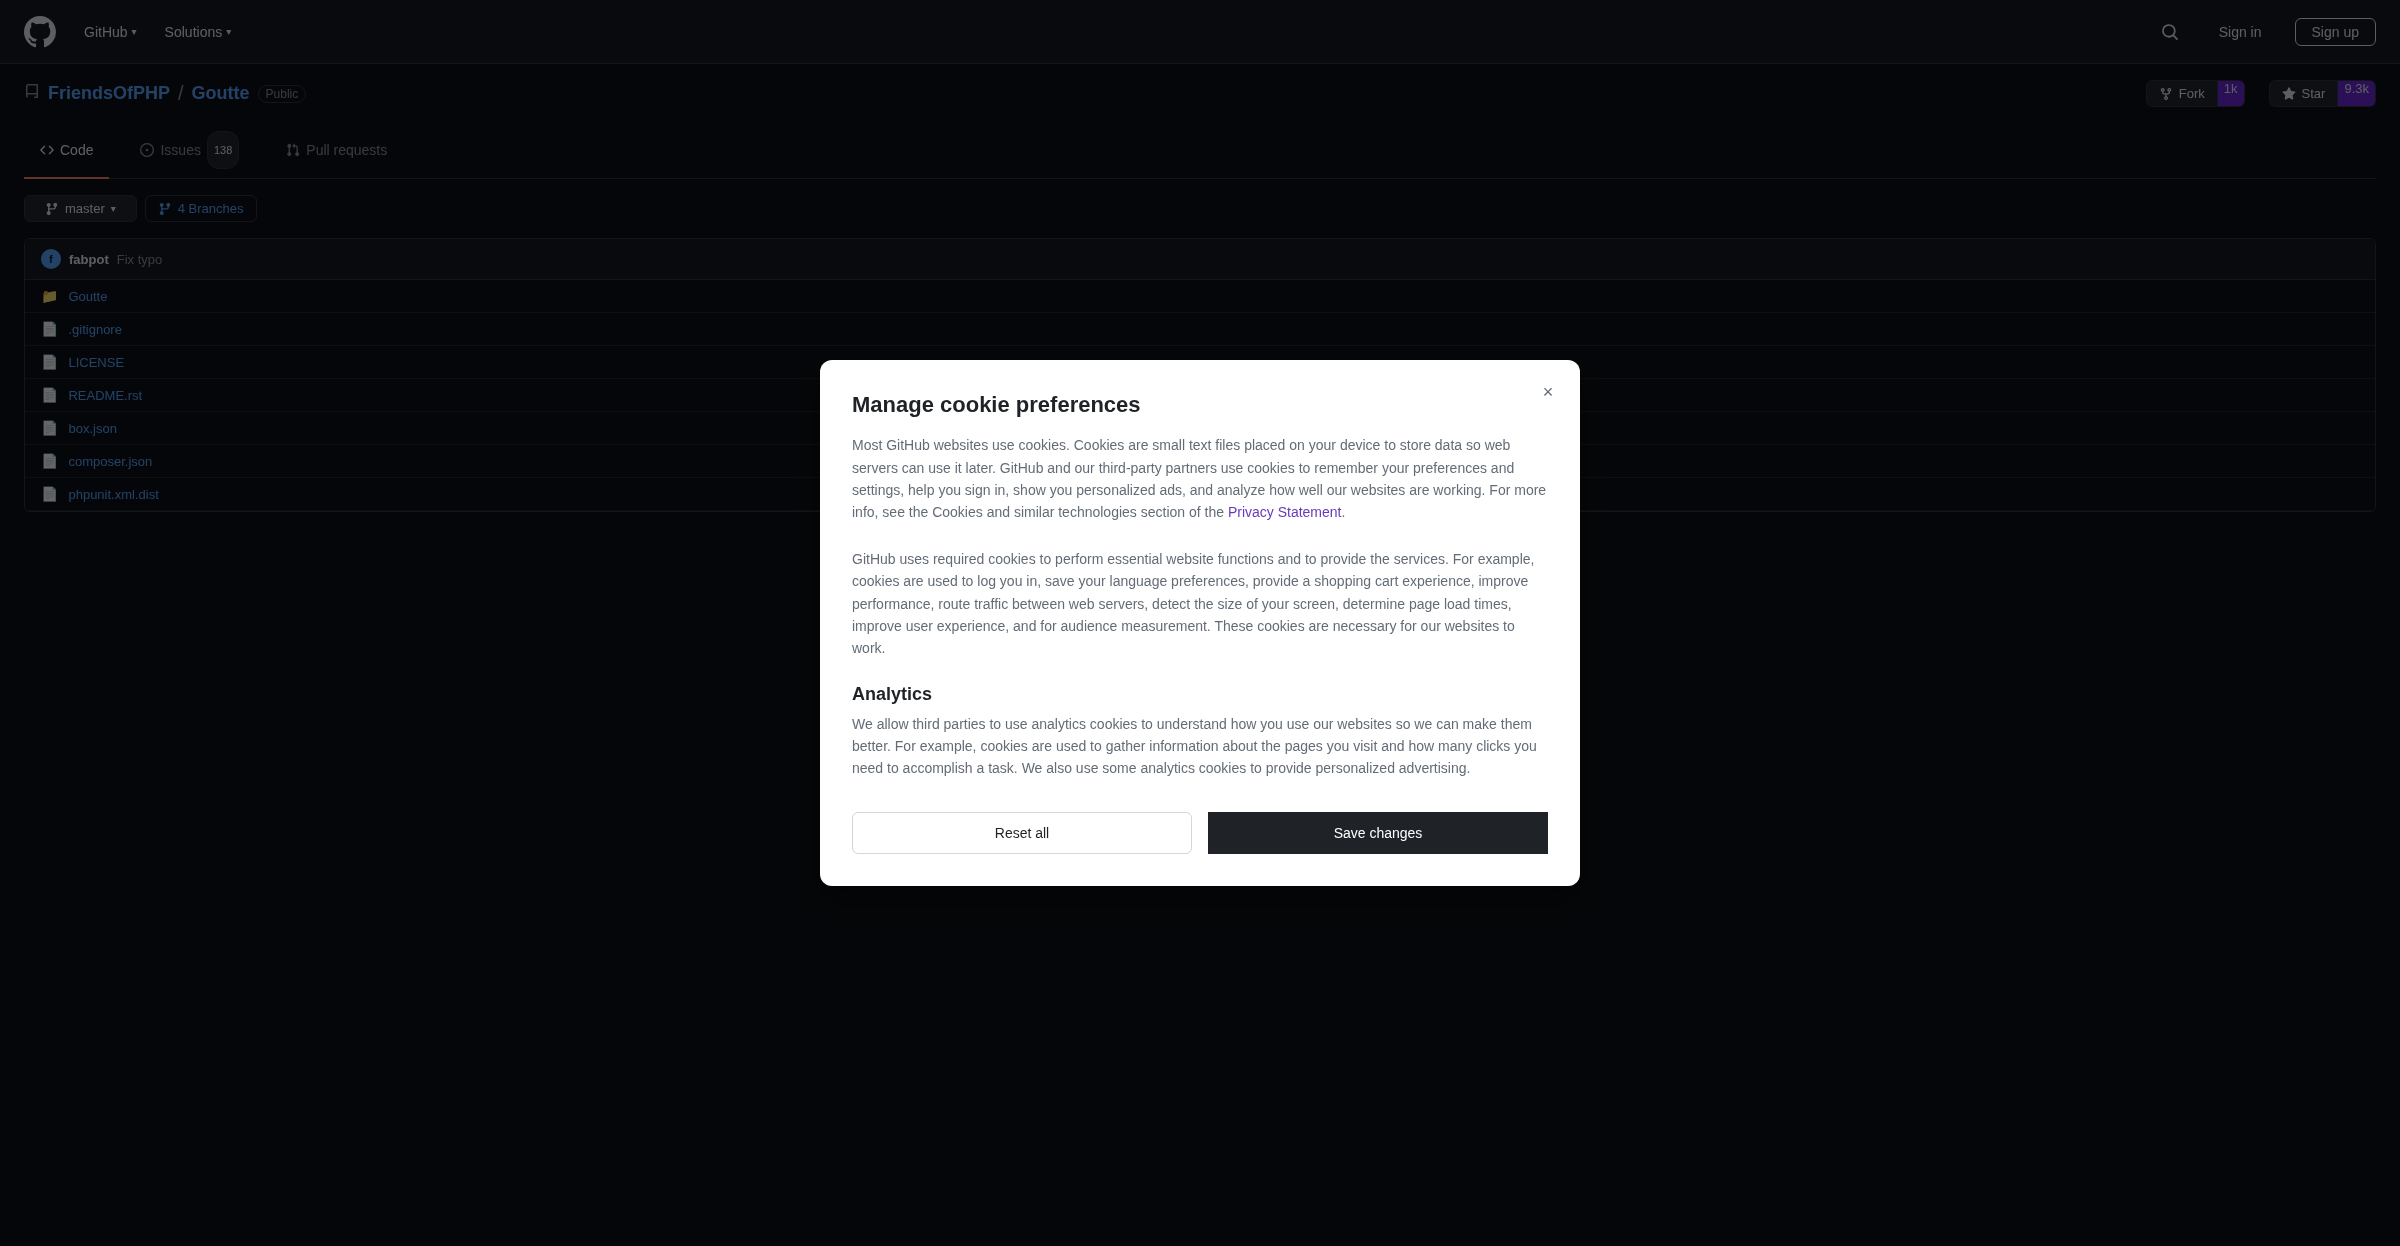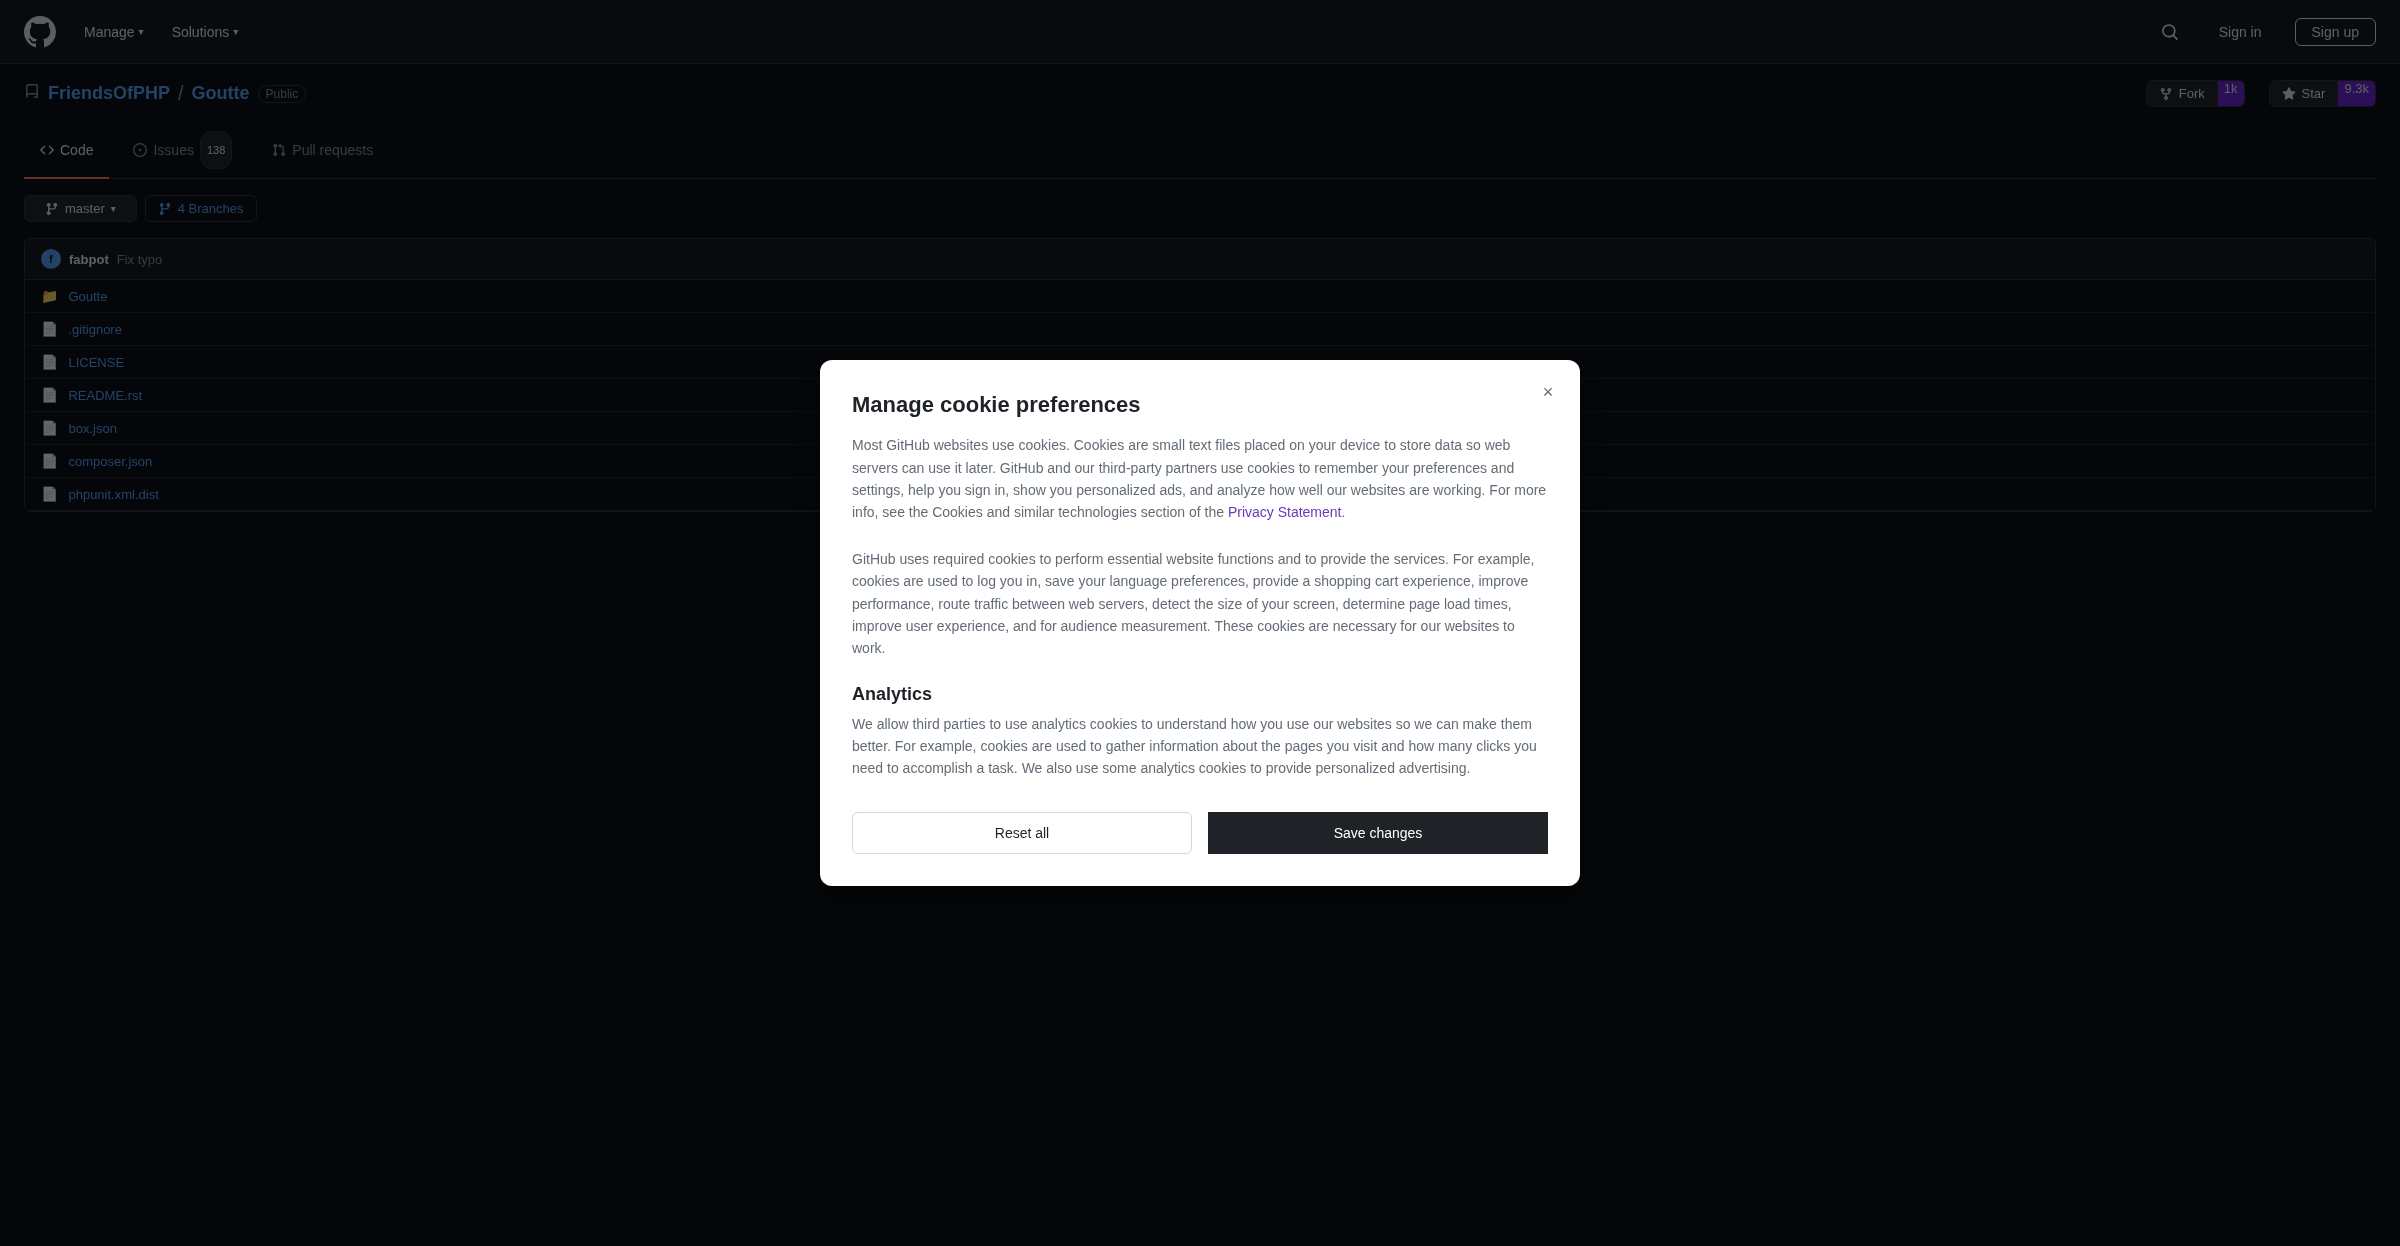--- a/index.html
+++ b/index.html
@@ -153,21 +153,21 @@
       border-radius: 6px;
       overflow: hidden;
     }
     .action-group .repo-action-btn {
       border-radius: 6px 0 0 6px;
     }
 
     
     .repo-tabs {
       display: flex;
-      gap: 8px;
+      gap: 15px;
       border-bottom: 1px solid #30363d;
       margin-bottom: 16px;
     }
     .repo-tab {
       display: flex;
       align-items: center;
       gap: 6px;
       padding: 8px 16px;
       color: #8b949e;
       font-size: 14px;
@@ -360,21 +360,21 @@
   </style>
 </head>
 <body>
 
 <div class="header">
   <svg class="header-logo" viewBox="0 0 16 16" fill="#e6edf3">
     <path d="M8 0C3.58 0 0 3.58 0 8c0 3.54 2.29 6.53 5.47 7.59.4.07.55-.17.55-.38 0-.19-.01-.82-.01-1.49-2.01.37-2.53-.49-2.69-.94-.09-.23-.48-.94-.82-1.13-.28-.15-.68-.52-.01-.53.63-.01 1.08.58 1.23.82.72 1.21 1.87.87 2.33.66.07-.52.28-.87.51-1.07-1.78-.2-3.64-.89-3.64-3.95 0-.87.31-1.59.82-2.15-.08-.2-.36-1.02.08-2.12 0 0 .67-.21 2.2.82.64-.18 1.32-.27 2-.27.68 0 1.36.09 2 .27 1.53-1.04 2.2-.82 2.2-.82.44 1.1.16 1.92.08 2.12.51.56.82 1.27.82 2.15 0 3.07-1.87 3.75-3.65 3.95.29.25.54.73.54 1.48 0 1.07-.01 1.93-.01 2.2 0 .21.15.46.55.38A8.013 8.013 0 0016 8c0-4.42-3.58-8-8-8z"></path>
   </svg>
   <nav class="header-nav">
     <div class="header-nav-item">
-      <span>Manage</span>
+      <span>GitHub</span>
       <span class="chevron-icon">▾</span>
     </div>
     <div class="header-nav-item">
       <span>Solutions</span>
       <span class="chevron-icon">▾</span>
     </div>
   </nav>
   <div class="header-spacer"></div>
   <button class="header-search-btn">
     <svg width="18" height="18" viewBox="0 0 16 16" fill="#e6edf3">

